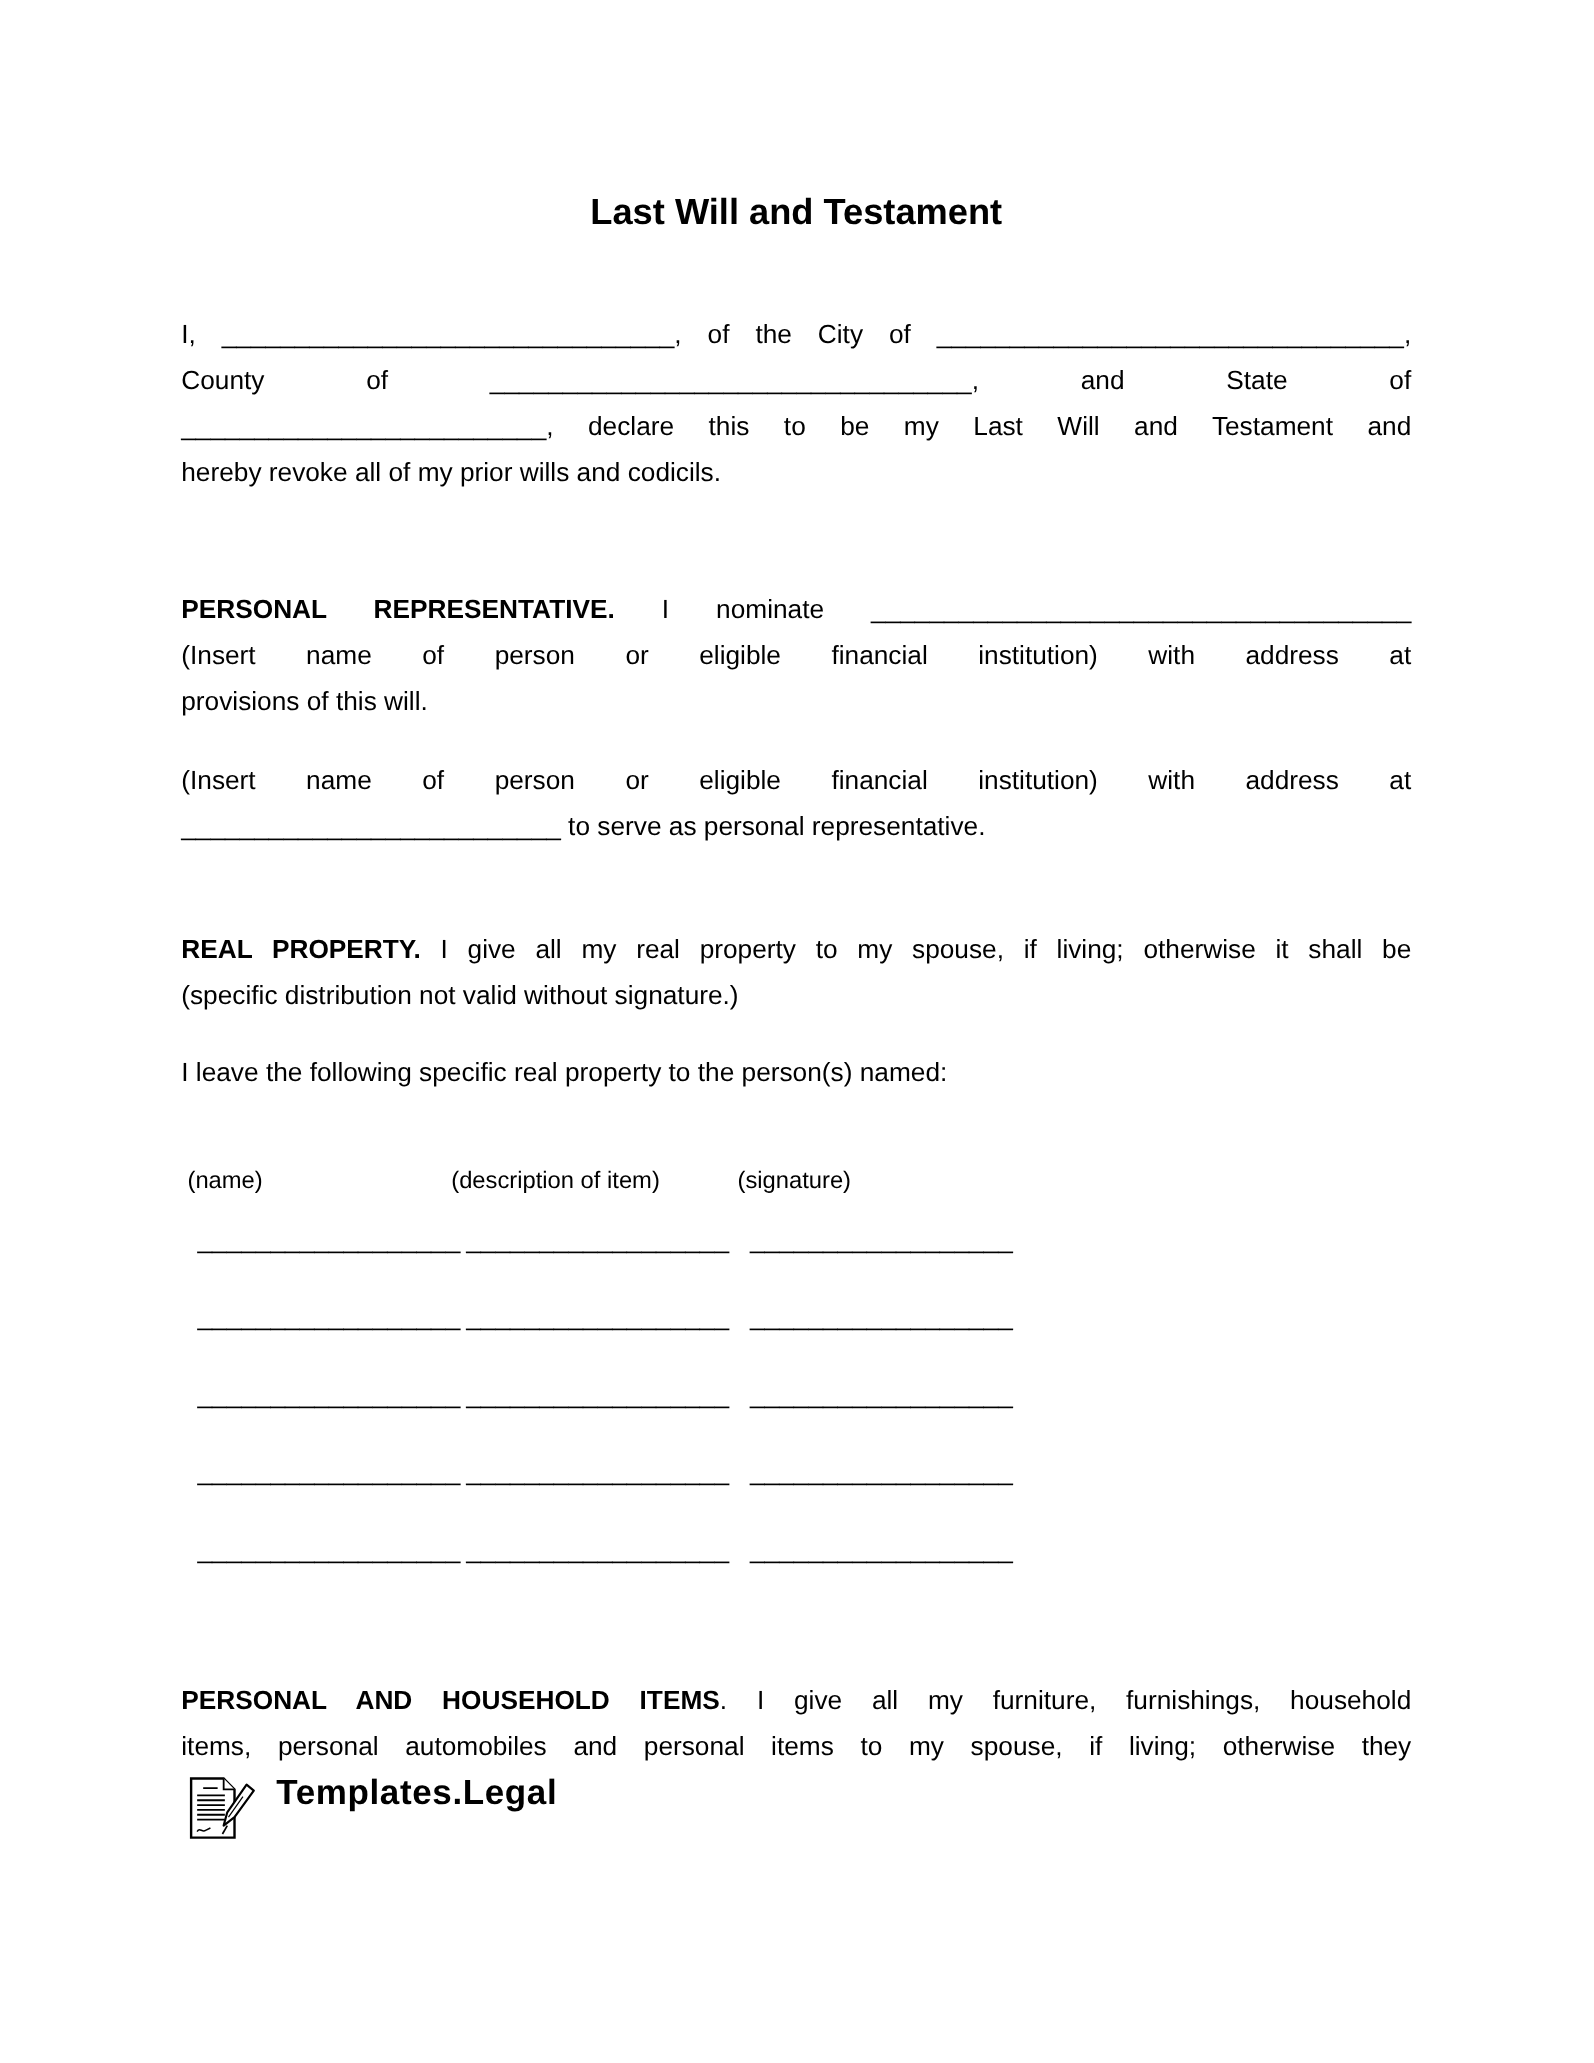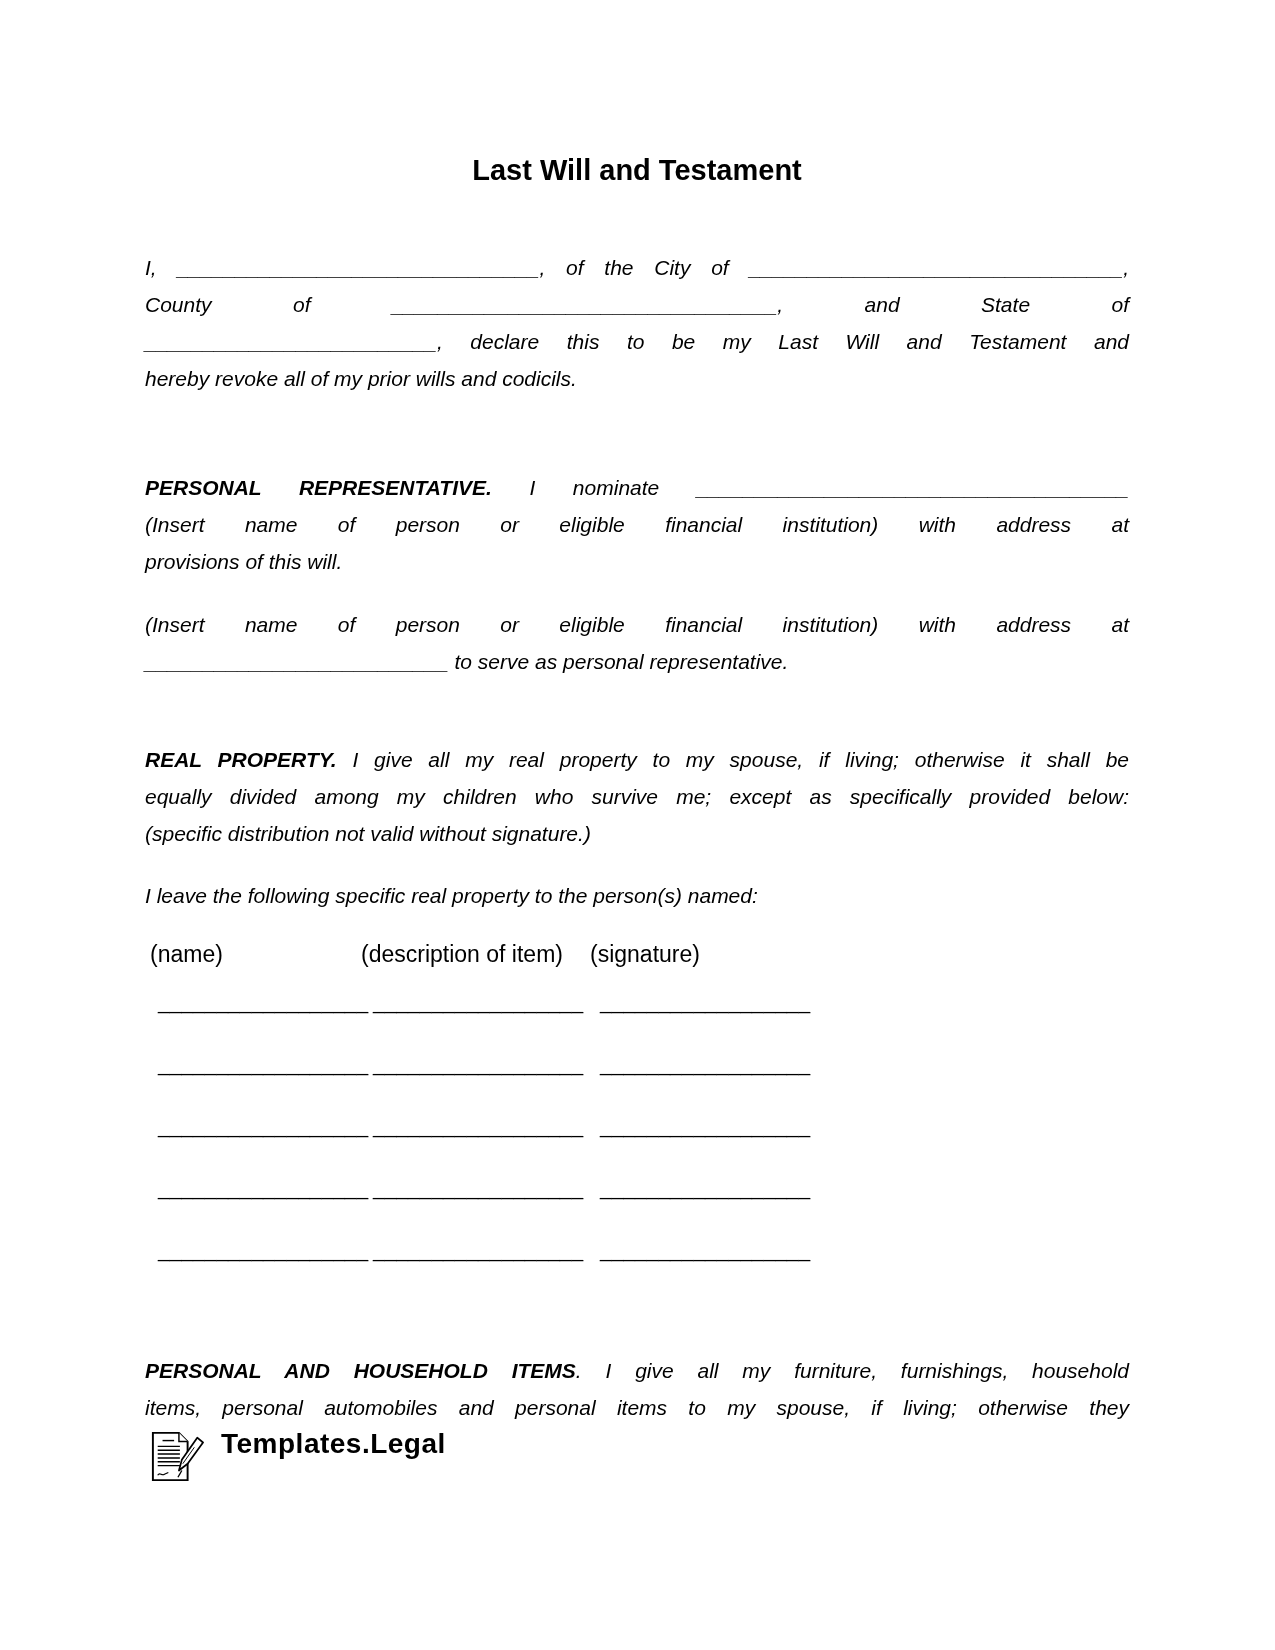--- a/index.html
+++ b/index.html
@@ -21,39 +21,38 @@
   .title {
     font-size: 29px;
     font-weight: 700;
     text-align: center;
     line-height: 44px;
     padding-top: 148px;
   }
   .line {
     font-size: 21px;
     line-height: 37px;
-    font-style: italic;
   }
   .j {
     text-align: justify;
     text-align-last: justify;
   }
   .b { font-weight: 700; }
 
   .m-opening { margin-top: 57px; }
   .m-rep1    { margin-top: 72px; }
   .m-rep2    { margin-top: 26px; }
   .m-real    { margin-top: 61px; }
   .m-leave   { margin-top: 25px; }
 
   .table-head {
     position: relative;
     height: 37px;
-    margin-top: 22px;
-    font-size: 23px;
+    margin-top: 49px;
+    font-size: 19px;
     line-height: 37px;
   }
   .table-head span { position: absolute; top: 0; white-space: pre; }
   .h1 { left: 5px; }
   .h2 { left: 216px; }
   .h3 { left: 445px; }
 
   .rows { margin-top: 10px; }
   .t-row {
     position: relative;
@@ -104,21 +103,20 @@
     <div class="line">provisions of this will.</div>
   </div>
 
   <div class="para m-rep2">
     <div class="line j">(Insert name of person or eligible financial institution) with address at</div>
     <div class="line">__________________________ to serve as personal representative.</div>
   </div>
 
   <div class="para m-real">
     <div class="line j"><span class="b">REAL PROPERTY.</span> <span>I give all my real property to my spouse, if living; otherwise it shall be</span></div>
-    <div class="line j">equally divided among my children who survive me; except as specifically provided below:</div>
     <div class="line">(specific distribution not valid without signature.)</div>
   </div>
 
   <div class="para m-leave">
     <div class="line">I leave the following specific real property to the person(s) named:</div>
   </div>
 
   <div class="table-head">
     <span class="h1">(name)</span>
     <span class="h2">(description of item)</span>

